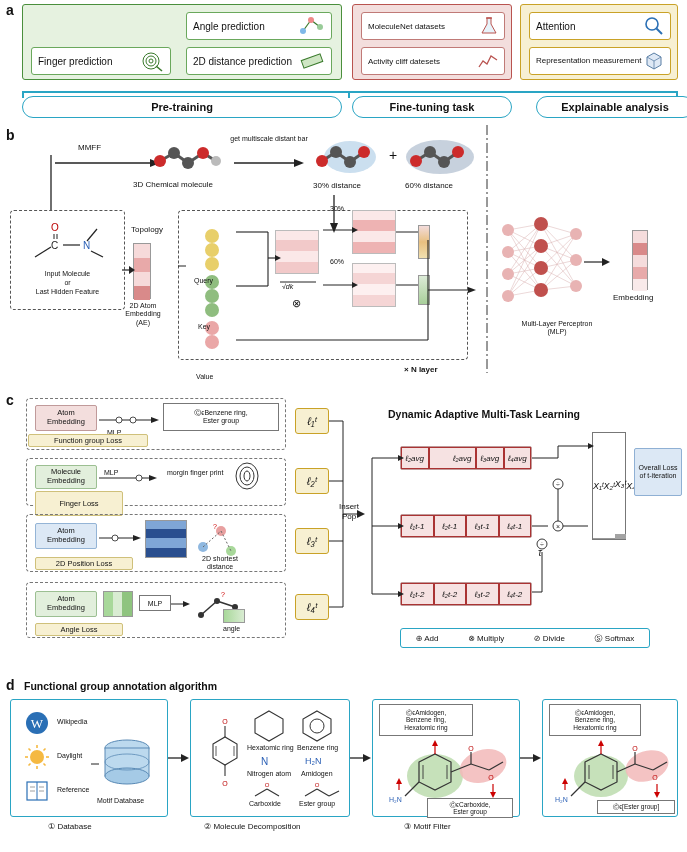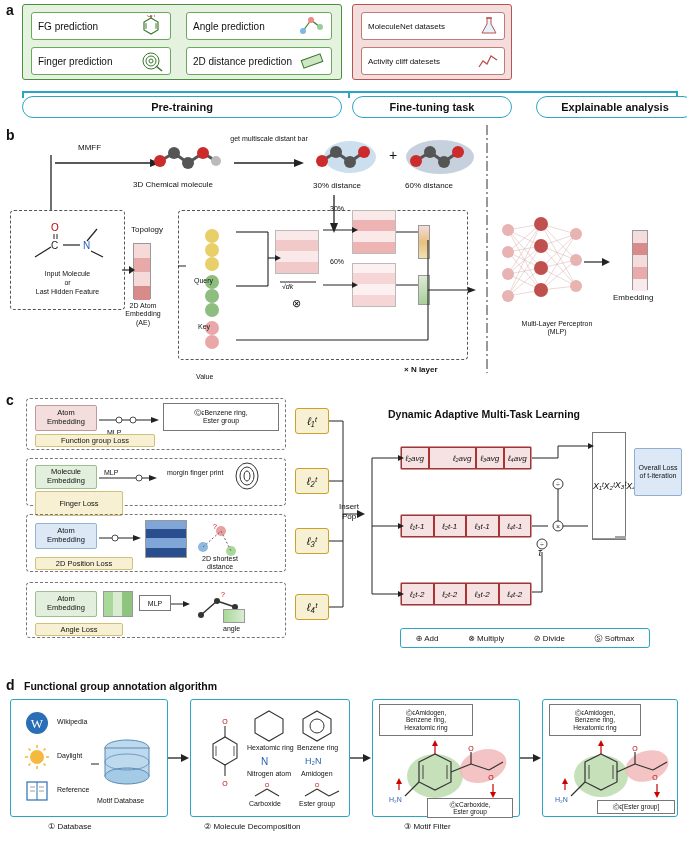--- a/index.html
+++ b/index.html
@@ -72,30 +72,20 @@
   .bold { font-weight: bold; }
   svg { display:block; }
 </style>
 </head>
 <body>
 
 <div id="panel-a">
   <span class="abs panel-letter" style="left:6px; top:2px;">a</span>
 
   <div class="abs a-green" style="left:22px; top:4px; width:320px; height:76px;">
-    <div class="abs a-inner" style="left:8px; top:7px; width:140px; height:28px;">
-      <span>FG prediction</span>
-      <svg width="26" height="22" viewBox="0 0 26 22">
-        <polygon points="13,3 20,7 20,15 13,19 6,15 6,7" fill="none" stroke="#3a7a2c" stroke-width="1.2"></polygon>
-        <line x1="8" y1="8.2" x2="8" y2="13.8" stroke="#3a7a2c" stroke-width="1"></line>
-        <line x1="18" y1="8.2" x2="18" y2="13.8" stroke="#3a7a2c" stroke-width="1"></line>
-        <line x1="13" y1="3" x2="13" y2="0.5" stroke="#3a7a2c" stroke-width="1.2"></line>
-        <text x="13" y="2" font-size="5" fill="#b00" text-anchor="middle">OH</text>
-      </svg>
-    </div>
     <div class="abs a-inner" style="left:163px; top:7px; width:146px; height:28px;">
       <span>Angle prediction</span>
       <svg width="28" height="22" viewBox="0 0 28 22">
         <line x1="6" y1="16" x2="14" y2="5" stroke="#3a7a2c" stroke-width="1.2"></line>
         <line x1="14" y1="5" x2="23" y2="12" stroke="#3a7a2c" stroke-width="1.2"></line>
         <circle cx="6" cy="16" r="3" fill="#7fb8e8"></circle>
         <circle cx="14" cy="5" r="3" fill="#e88"></circle>
         <circle cx="23" cy="12" r="3" fill="#9c9"></circle>
       </svg>
     </div>
@@ -125,20 +115,37 @@
       </svg>
     </div>
     <div class="abs a-inner a-inner-r" style="left:8px; top:42px; width:144px; height:28px;">
       <span class="sm">Activity cliff datesets</span>
       <svg width="20" height="18" viewBox="0 0 20 18">
         <polyline points="1,15 5,9 9,12 13,4 19,8" fill="none" stroke="#b9534f" stroke-width="1.3"></polyline>
       </svg>
     </div>
   </div>
 
+  <div class="abs a-yellow" style="left:520px; top:4px; width:158px; height:76px;">
+    <div class="abs a-inner a-inner-y" style="left:8px; top:7px; width:142px; height:28px;">
+      <span>Attention</span>
+      <svg width="20" height="20" viewBox="0 0 20 20">
+        <circle cx="8" cy="8" r="6" fill="none" stroke="#2a6fb5" stroke-width="1.6"></circle>
+        <line x1="12.5" y1="12.5" x2="18" y2="18" stroke="#2a6fb5" stroke-width="2"></line>
+      </svg>
+    </div>
+    <div class="abs a-inner a-inner-y" style="left:8px; top:42px; width:142px; height:28px;">
+      <span class="sm" style="line-height:1.1">Representation measurement</span>
+      <svg width="20" height="20" viewBox="0 0 20 20">
+        <polygon points="10,2 17,6 17,14 10,18 3,14 3,6" fill="#dfe9f5" stroke="#5a7fa5" stroke-width="1"></polygon>
+        <polyline points="3,6 10,10 17,6" fill="none" stroke="#5a7fa5" stroke-width="0.8"></polyline>
+        <line x1="10" y1="10" x2="10" y2="18" stroke="#5a7fa5" stroke-width="0.8"></line>
+      </svg>
+    </div>
+  </div>
 
   <div class="abs hline" style="left:22px; top:91px; width:656px; height:1.5px;"></div>
   <div class="abs hline" style="left:22px; top:91px; width:1.5px; height:7px;"></div>
   <div class="abs hline" style="left:676px; top:91px; width:1.5px; height:7px;"></div>
   <div class="abs hline" style="left:348px; top:91px; width:1.5px; height:7px;"></div>
 
   <div class="abs a-stage center" style="left:22px; top:96px; width:320px; height:22px;">
     <span>Pre-training</span>
   </div>
   <div class="abs a-stage center" style="left:352px; top:96px; width:160px; height:22px;">
@@ -381,21 +388,21 @@
 Embedding</div>
     <svg class="abs" style="left:72px; top:14px;" width="64" height="14">
       <line x1="0" y1="7" x2="52" y2="7" stroke="#222" stroke-width="1"></line>
       <polygon points="52,4 60,7 52,10" fill="#222"></polygon>
       <circle cx="20" cy="7" r="3" fill="#fff" stroke="#222" stroke-width="0.8"></circle>
       <circle cx="34" cy="7" r="3" fill="#fff" stroke="#222" stroke-width="0.8"></circle>
     </svg>
     <span class="abs xsm" style="left:80px; top:30px;">MLP</span>
     <div class="abs center" style="left:136px; top:4px; width:116px; height:28px; border:1px solid #777; background:#fff; font-size:7px; line-height:1.1; white-space:pre-line; padding:0 2px;">ⒸϵBenzene ring,
 Ester group</div>
-    <div class="abs c-yellow center" style="left:8px; top:35px; width:120px; height:13px; font-size:7.5px;">Function group Loss</div>
+    <div class="abs c-yellow center" style="left:1px; top:35px; width:120px; height:13px; font-size:7.5px;">Function group Loss</div>
   </div>
   <div class="abs loss-chip center" style="left:295px; top:18px; width:34px; height:26px;">ℓ₁ᵗ</div>
 
   <div class="abs c-dash" style="left:26px; top:68px; width:260px; height:48px;">
     <div class="abs c-green center" style="left:8px; top:6px; width:62px; height:24px; white-space:pre-line; font-size:7.5px; line-height:1.15;">Molecule
 Embedding</div>
     <svg class="abs" style="left:72px; top:12px;" width="60" height="14">
       <line x1="0" y1="7" x2="50" y2="7" stroke="#222" stroke-width="1"></line>
       <polygon points="50,4 58,7 50,10" fill="#222"></polygon>
       <circle cx="40" cy="7" r="3" fill="#fff" stroke="#222" stroke-width="0.8"></circle>
@@ -500,21 +507,21 @@
     <line x1="4" y1="80" x2="30" y2="80" stroke="#222" stroke-width="1"></line>
     <line x1="4" y1="148" x2="30" y2="148" stroke="#222" stroke-width="1"></line>
     <polygon points="30,9 36,12 30,15" fill="#222"></polygon>
     <polygon points="30,77 36,80 30,83" fill="#222"></polygon>
     <polygon points="30,145 36,148 30,151" fill="#222"></polygon>
   </svg>
 
   <div class="abs" style="left:592px; top:42px; width:34px; height:108px; border:1px solid #777; display:flex; flex-direction:row;">
     <div class="center" style="flex:1; border-bottom:1px solid #999; font-style:italic; font-size:9px;">X₁ᵗ</div>
     <div class="center" style="flex:1; border-bottom:1px solid #999; font-style:italic; font-size:9px;">X₂ᵗ</div>
-    <div class="center" style="flex:1; border-bottom:3px solid #a3a3a3; font-style:italic; font-size:9px;">X₃ᵗ</div>
+    <div class="center" style="flex:1; border-bottom:5px solid #a3a3a3; font-style:italic; font-size:9px;">X₃ᵗ</div>
     <div class="center" style="flex:1; font-style:italic; font-size:9px;">X₄ᵗ</div>
   </div>
 
   <svg class="abs" style="left:532px; top:42px;" width="62" height="180">
     <line x1="0" y1="26" x2="26" y2="26" stroke="#222" stroke-width="1"></line>
     <line x1="26" y1="26" x2="26" y2="14" stroke="#222" stroke-width="1"></line>
     <line x1="26" y1="14" x2="56" y2="14" stroke="#222" stroke-width="1"></line>
     <polygon points="56,11 62,14 56,17" fill="#222"></polygon>
     <circle cx="26" cy="52" r="5" fill="#fff" stroke="#222" stroke-width="0.9"></circle>
     <text x="26" y="55" font-size="7" text-anchor="middle" fill="#222">÷</text>

